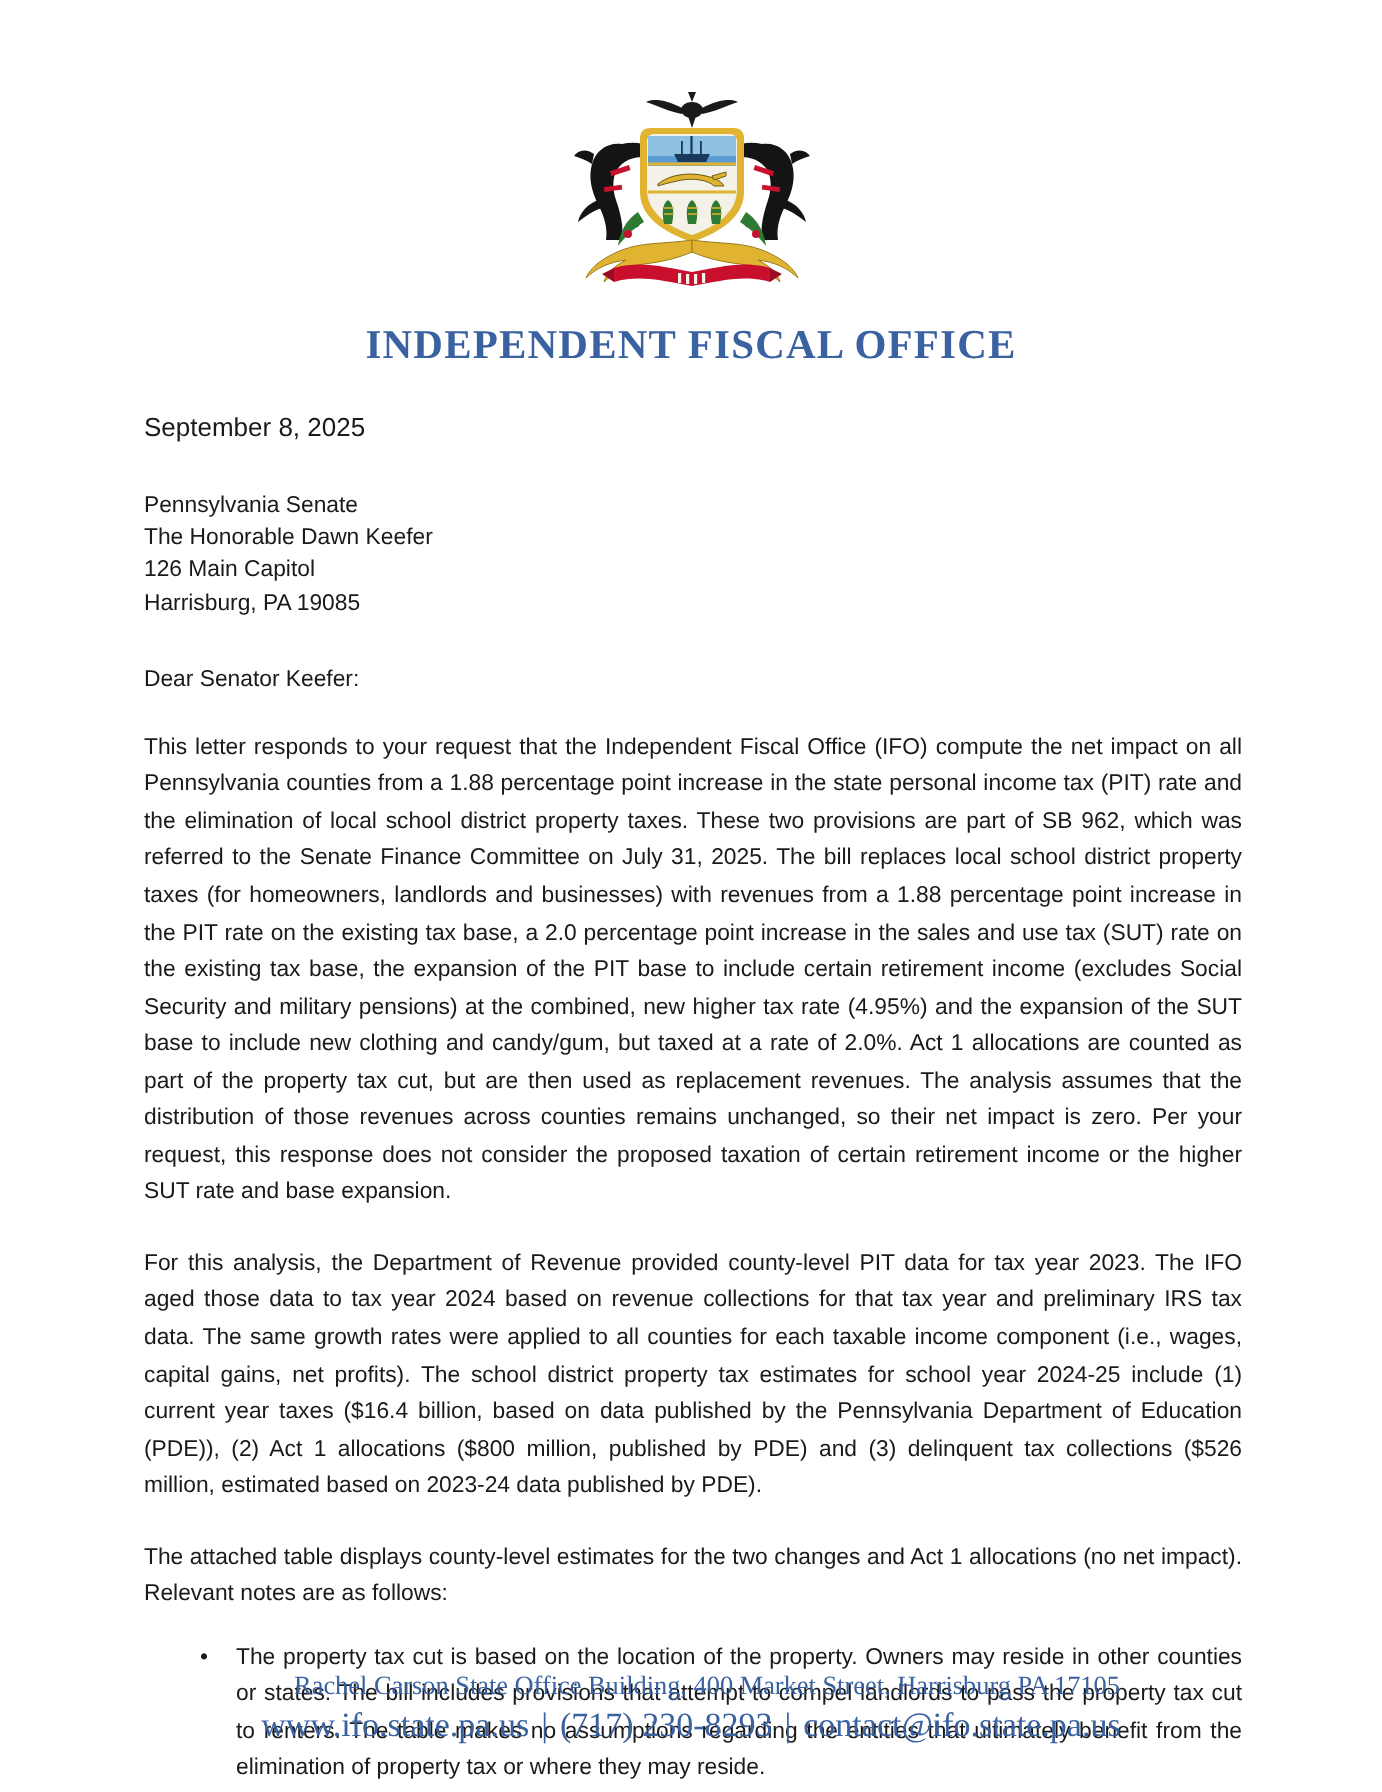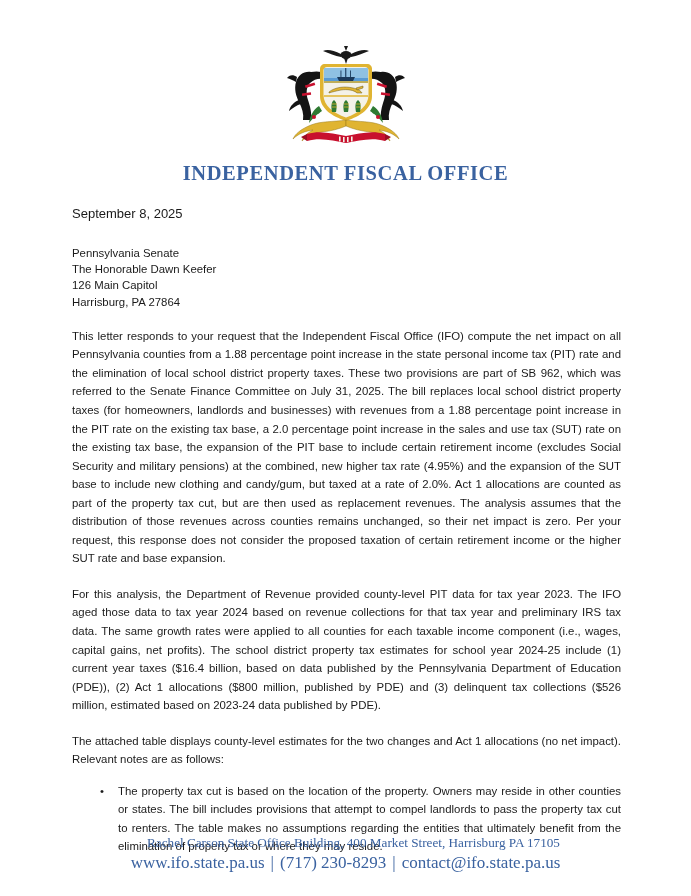--- a/index.html
+++ b/index.html
@@ -231,23 +231,24 @@
 </div>
 
 <div class="letter">
 
   <div class="date-line">September 8, 2025</div>
 
   <div class="recipient">
     <div>Pennsylvania Senate</div>
     <div>The Honorable Dawn Keefer</div>
     <div>126 Main Capitol</div>
-    <div>Harrisburg, PA 27864</div>
+    <div>Harrisburg, PA 19085</div>
   </div>
 
+  <div class="salutation">Dear Senator Keefer:</div>
 
   <p class="para">This letter responds to your request that the Independent Fiscal Office (IFO) compute the net impact on all Pennsylvania counties from a 1.88 percentage point increase in the state personal income tax (PIT) rate and the elimination of local school district property taxes. These two provisions are part of SB 962, which was referred to the Senate Finance Committee on July 31, 2025. The bill replaces local school district property taxes (for homeowners, landlords and businesses) with revenues from a 1.88 percentage point increase in the PIT rate on the existing tax base, a 2.0 percentage point increase in the sales and use tax (SUT) rate on the existing tax base, the expansion of the PIT base to include certain retirement income (excludes Social Security and military pensions) at the combined, new higher tax rate (4.95%) and the expansion of the SUT base to include new clothing and candy/gum, but taxed at a rate of 2.0%. Act 1 allocations are counted as part of the property tax cut, but are then used as replacement revenues. The analysis assumes that the distribution of those revenues across counties remains unchanged, so their net impact is zero. Per your request, this response does not consider the proposed taxation of certain retirement income or the higher SUT rate and base expansion.</p>
 
   <p class="para">For this analysis, the Department of Revenue provided county-level PIT data for tax year 2023. The IFO aged those data to tax year 2024 based on revenue collections for that tax year and preliminary IRS tax data. The same growth rates were applied to all counties for each taxable income component (i.e., wages, capital gains, net profits). The school district property tax estimates for school year 2024-25 include (1) current year taxes ($16.4 billion, based on data published by the Pennsylvania Department of Education (PDE)), (2) Act 1 allocations ($800 million, published by PDE) and (3) delinquent tax collections ($526 million, estimated based on 2023-24 data published by PDE).</p>
 
   <p class="para">The attached table displays county-level estimates for the two changes and Act 1 allocations (no net impact). Relevant notes are as follows:</p>
 
   <ul class="bullet-list">
     <li class="bullet-item">
       <span class="bullet-dot">•</span>

